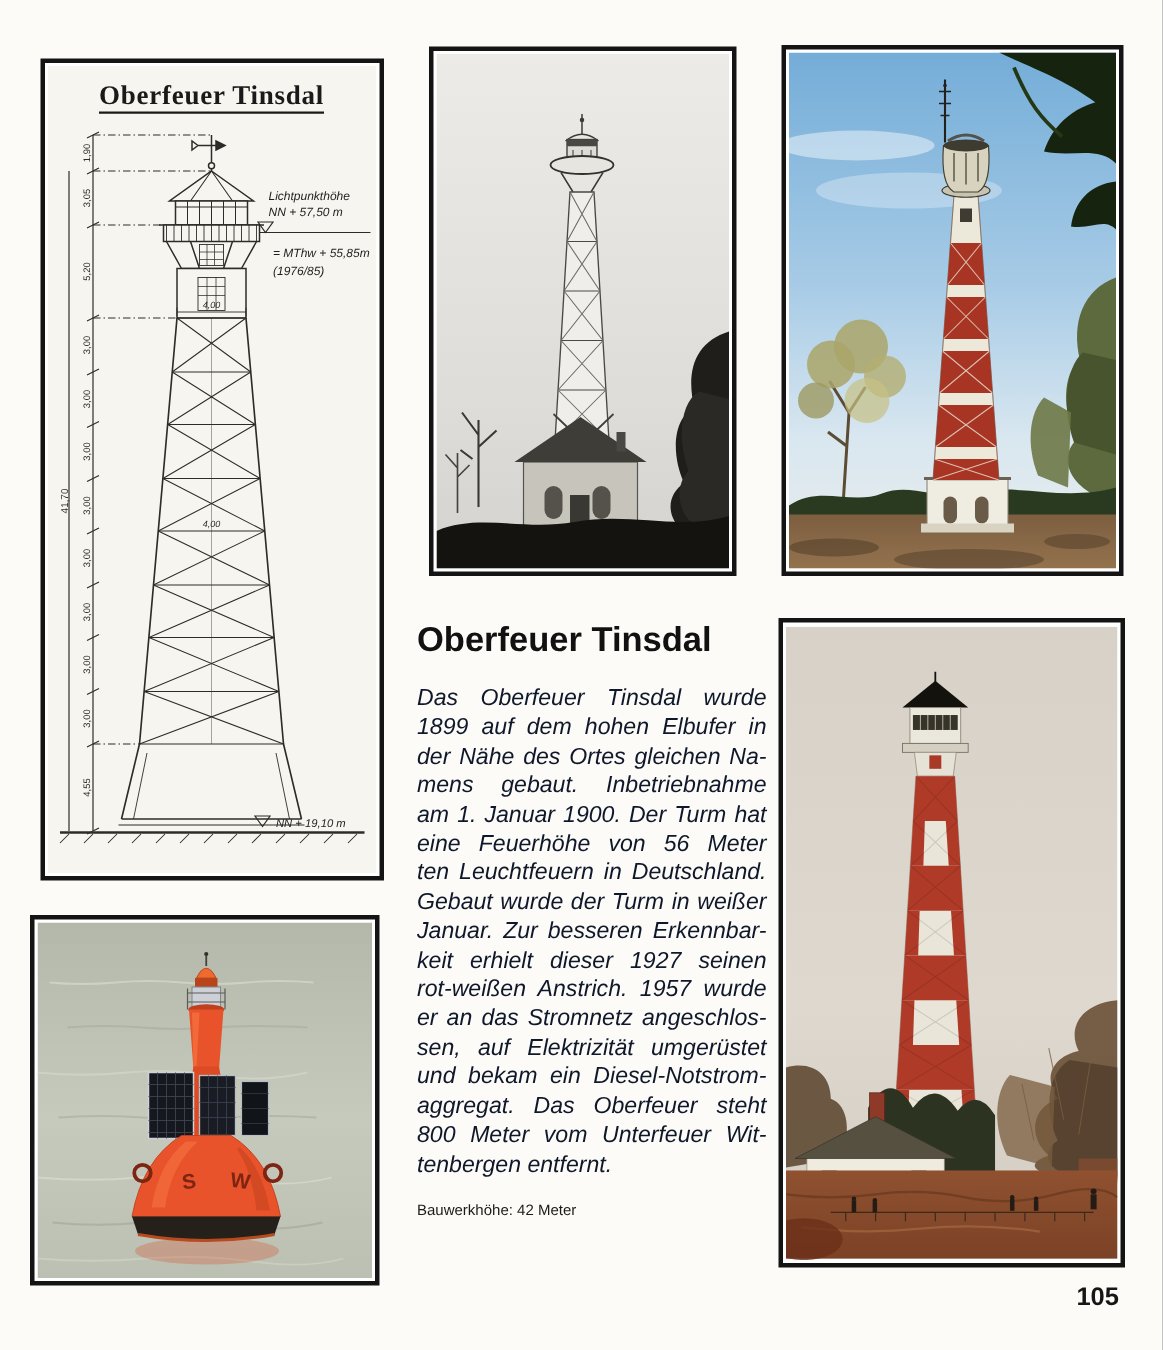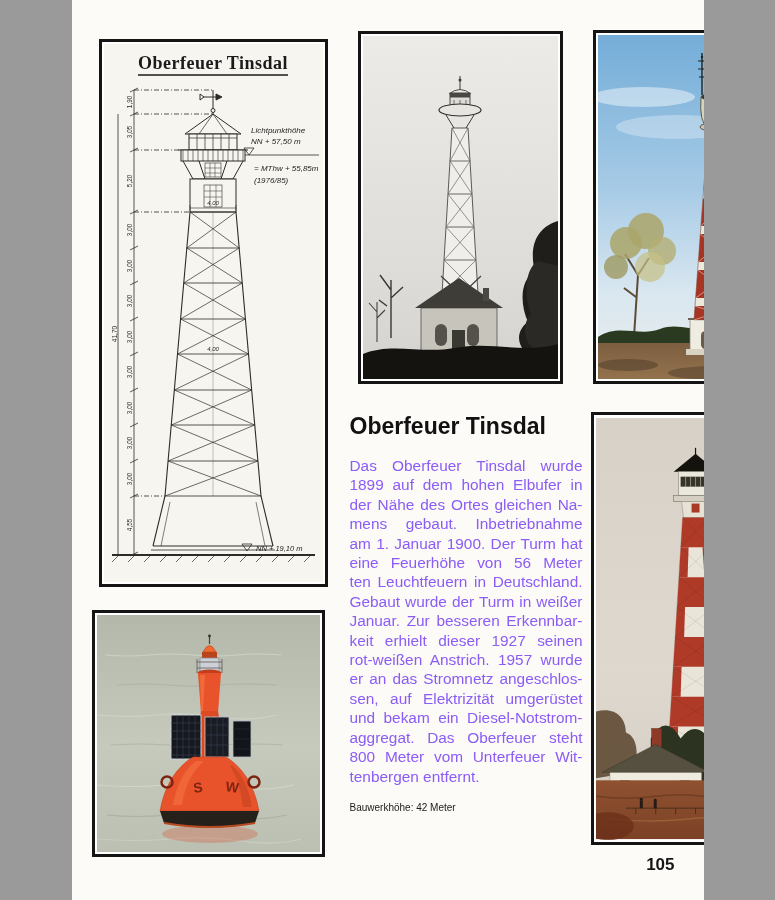--- a/index.html
+++ b/index.html
@@ -1,27 +1,27 @@
 <!DOCTYPE html>
 <html><head>
 <meta charset="utf-8">
 <style>
   html,body{margin:0;padding:0;background:#9a9a9a;}
-  .sheet{position:relative;width:632px;height:900px;background:#fcfbf7;overflow:hidden;
+  .sheet{position:relative;width:775px;height:900px;background:#fcfbf7;overflow:hidden;
          font-family:"Liberation Sans",sans-serif;margin:0 auto;}
   .frame{position:absolute;background:#fff;border:3px solid #141414;padding:2px;box-sizing:border-box;}
   .frame svg{display:block;width:100%;height:100%;}
   #drawing-frame{left:27px;top:39px;width:229px;height:548px;}
   #bw-frame{left:286px;top:31px;width:205px;height:353px;}
   #tr-frame{left:521px;top:30px;width:228px;height:354px;}
   #mr-frame{left:519px;top:412px;width:231px;height:433px;}
   #buoy-frame{left:20px;top:610px;width:233px;height:247px;}
   .article{position:absolute;left:278px;top:413px;width:233px;color:#1b1b1b;}
   .article h1{font-size:23px;font-weight:bold;margin:0 0 16px 0;color:#111;}
-  .body{font-size:15.4px;line-height:19.4px;color:#8b5cf6;}
+  .body{font-size:15.4px;line-height:19.4px;color:#0f172a;font-style:italic;}
   .jline{text-align:justify;text-align-last:justify;}
   .endline{text-align-last:left;}
   .note{margin-top:16px;font-size:10px;color:#1b1b1b;}
   .pagenum{position:absolute;right:29px;top:855px;font-weight:bold;font-size:17px;color:#161616;margin-left:16px;}
 </style>
 </head>
 <body>
 
 <div class="sheet">
 

